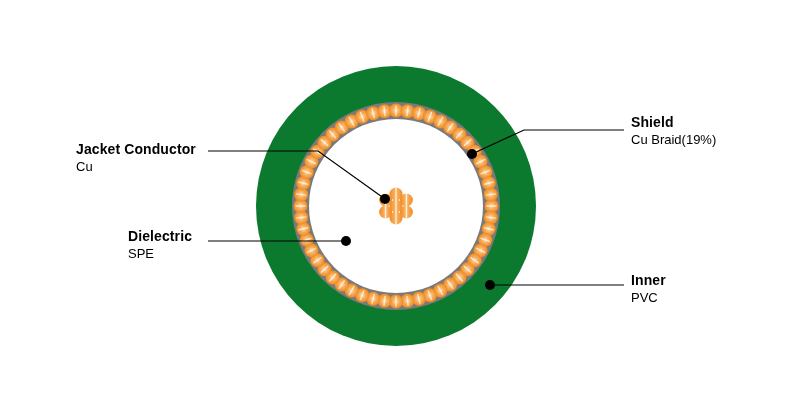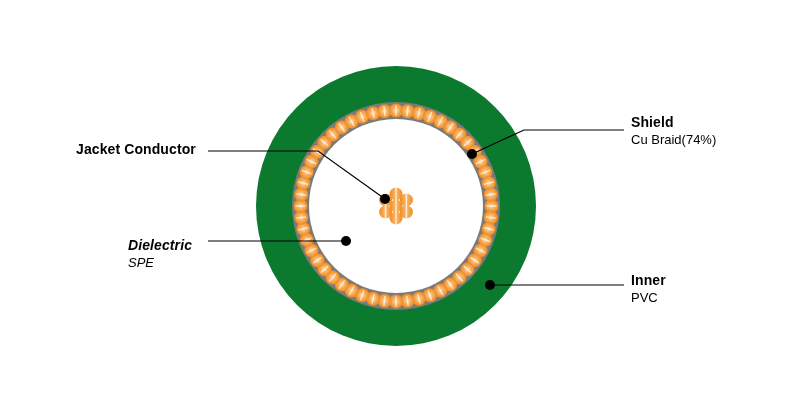--- a/index.html
+++ b/index.html
@@ -162,28 +162,29 @@
   <g fill="#000">
     <circle cx="385" cy="199" r="5"></circle>
     <circle cx="346" cy="241" r="5"></circle>
     <circle cx="472" cy="154" r="5"></circle>
     <circle cx="490" cy="285" r="5"></circle>
   </g>
 </svg>
 
 <div class="label" style="left:76px; top:141px;">
   <span class="title">Jacket Conductor</span>
+  <span class="sub">Cu</span>
 </div>
 
-<div class="label" style="left:128px; top:237px;font-style:italic;">
+<div class="label" style="left:128px; top:228px;">
   <span class="title">Dielectric</span>
   <span class="sub">SPE</span>
 </div>
 
 <div class="label" style="left:631px; top:114px;">
   <span class="title">Shield</span>
-  <span class="sub">Cu Braid(74%)</span>
+  <span class="sub">Cu Braid(19%)</span>
 </div>
 
 <div class="label" style="left:631px; top:272px;">
   <span class="title">Inner</span>
   <span class="sub">PVC</span>
 </div>
 
 </body></html>

